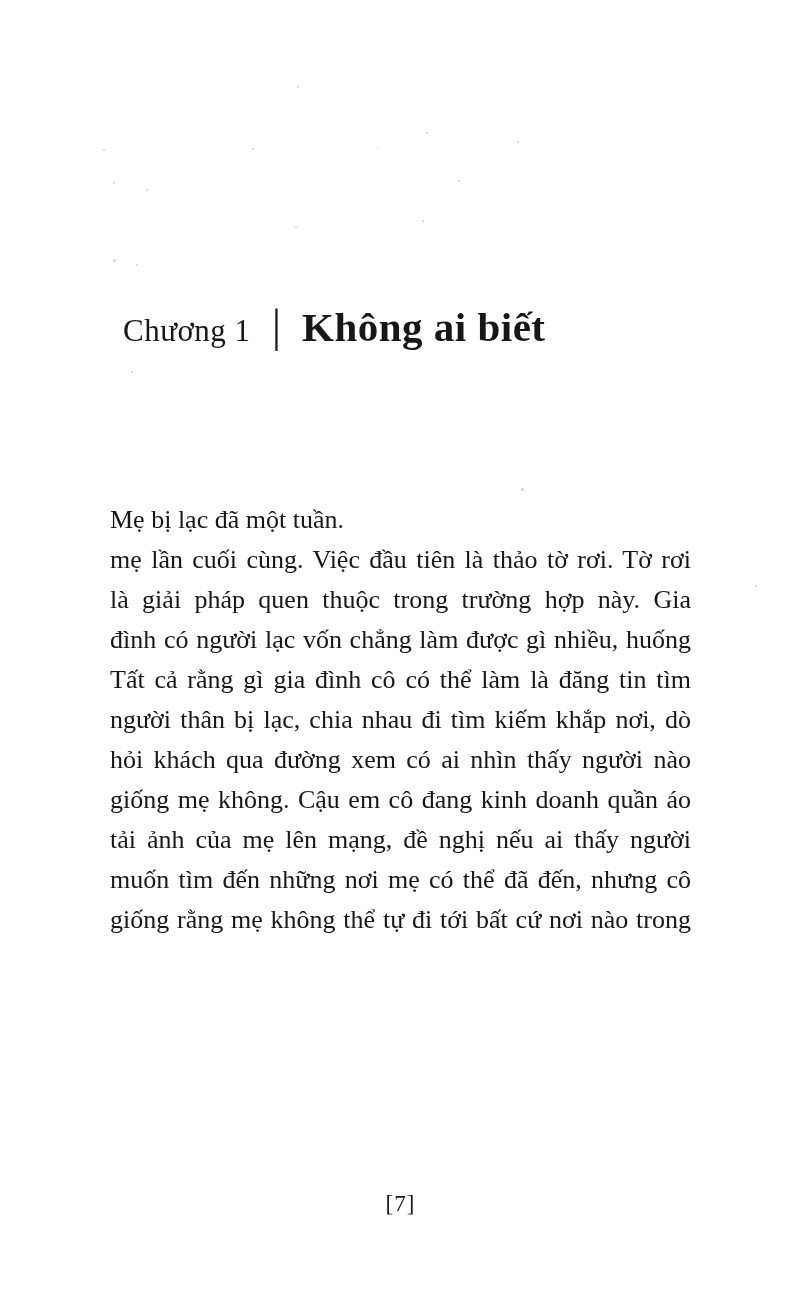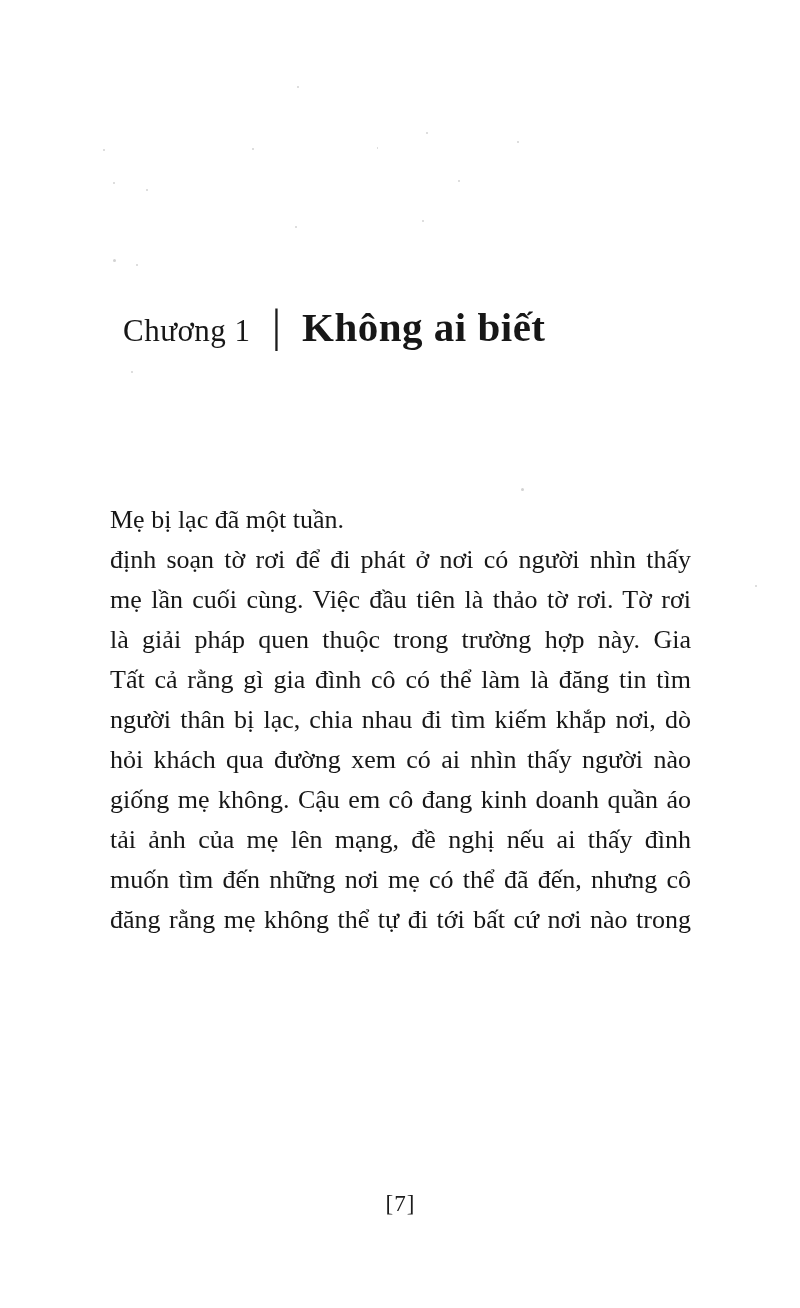--- a/index.html
+++ b/index.html
@@ -64,27 +64,27 @@
   </div>
 
   <div class="heading">
     <span class="chapter">Chương 1</span>
     <span class="divider">|</span>
     <span class="title">Không ai biết</span>
   </div>
 
   <div class="bodytext">
     <div class="ln plain">Mẹ bị lạc đã một tuần.</div>
-    <div class="ln">định soạn tờ rơi để đi phát ở nơi có người nhìn thấy</div>
     <div class="ln">mẹ lần cuối cùng. Việc đầu tiên là thảo tờ rơi. Tờ rơi</div>
     <div class="ln">là giải pháp quen thuộc trong trường hợp này. Gia</div>
+    <div class="ln">đình có người lạc vốn chẳng làm được gì nhiều, huống</div>
     <div class="ln">Tất cả rằng gì gia đình cô có thể làm là đăng tin tìm</div>
     <div class="ln">người thân bị lạc, chia nhau đi tìm kiếm khắp nơi, dò</div>
     <div class="ln">hỏi khách qua đường xem có ai nhìn thấy người nào</div>
     <div class="ln">giống mẹ không. Cậu em cô đang kinh doanh quần áo</div>
-    <div class="ln">tải ảnh của mẹ lên mạng, đề nghị nếu ai thấy đình</div>
+    <div class="ln">tải ảnh của mẹ lên mạng, đề nghị nếu ai thấy người</div>
     <div class="ln">muốn tìm đến những nơi mẹ có thể đã đến, nhưng cô</div>
-    <div class="ln">đăng rằng mẹ không thể tự đi tới bất cứ nơi nào trong</div>
+    <div class="ln">giống rằng mẹ không thể tự đi tới bất cứ nơi nào trong</div>
   </div>
 
   <div class="footer">[7]</div>
 
 </div>
 
 </body></html>

